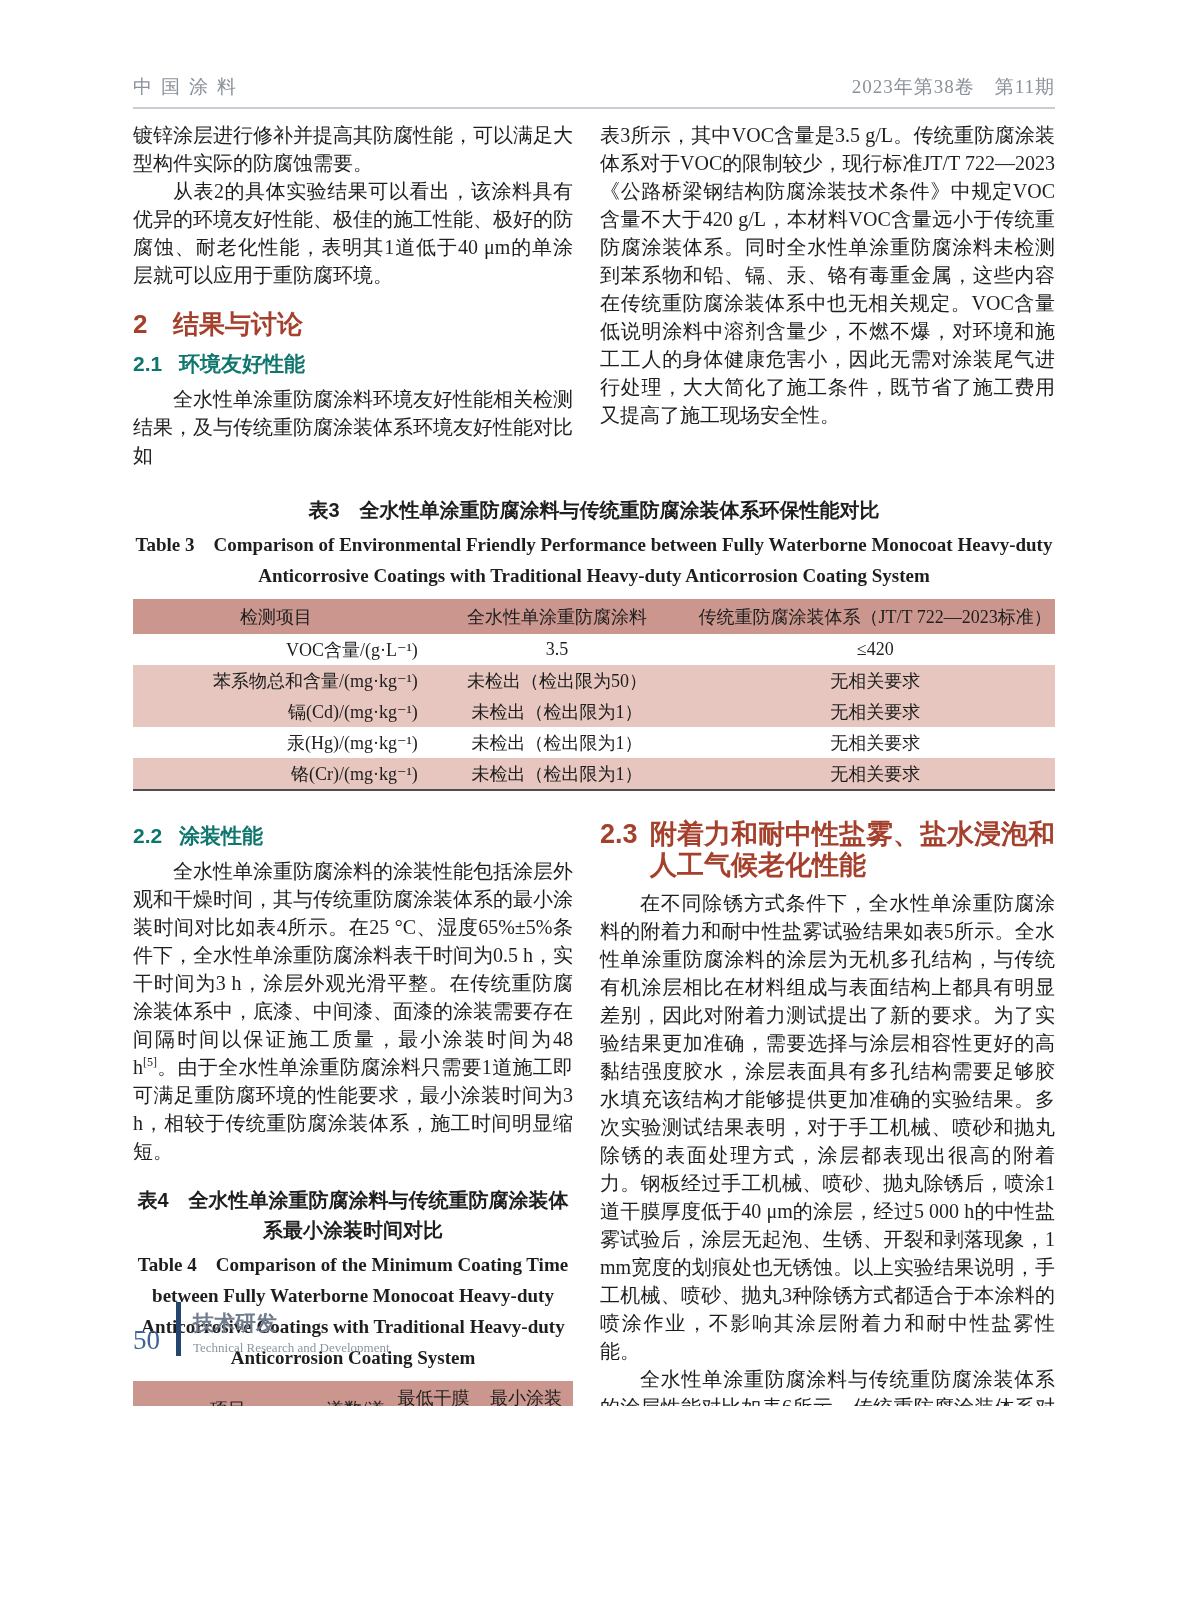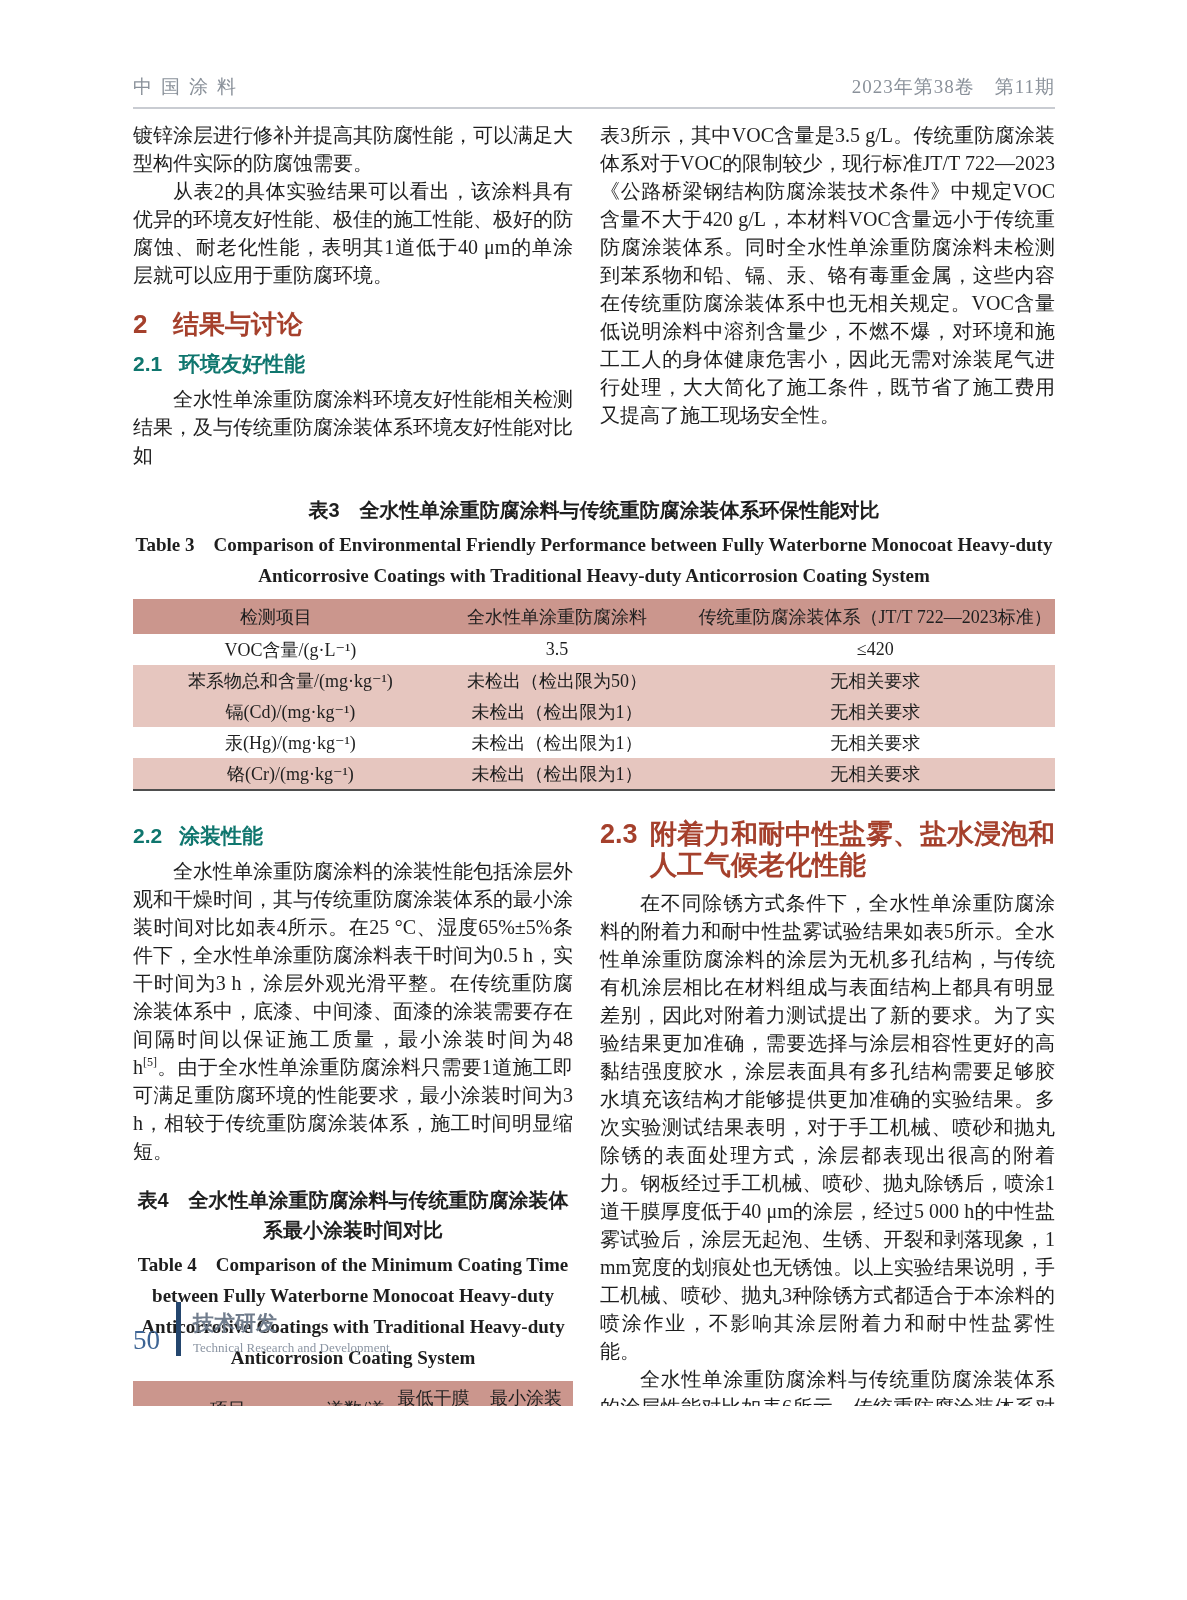--- a/index.html
+++ b/index.html
@@ -55,21 +55,21 @@
   .cap-en { text-align:center; font-family:"Liberation Serif","DejaVu Serif",serif;
     font-weight:bold; font-size:19px; line-height:31px; margin-bottom:8px; }
 
   
   .t3wrap { margin-top:26px; }
   table.tbl { width:100%; border-collapse:collapse; font-size:18px;
     border-bottom:2px solid #4e4e4e; }
   table.tbl th { background:#cb968d; font-weight:normal; text-align:center; }
   table.t3 th { height:33px; }
   table.t3 td { height:29px; text-align:center; }
-  table.t3 td.c0 { text-align:center; padding-left:30px; }
+  table.t3 td.c0 { text-align:right; padding-left:30px; }
   table.t3 col.g1 { width:31%; } table.t3 col.g2 { width:30%; } table.t3 col.g3 { width:39%; }
   tr.alt { background:#e6c6bf; }
 
   
   .t4wrap { margin-top:20px; }
   table.t4 th { height:52px; line-height:22px; padding:2px 0; }
   table.t4 td { height:28px; text-align:center; }
   table.t4 td.item { text-align:left; padding-left:2px; }
   table.t4 td.grp { text-align:left; padding-left:20px; line-height:24px; }
   table.t4 tr.groupband td { height:26px; }

